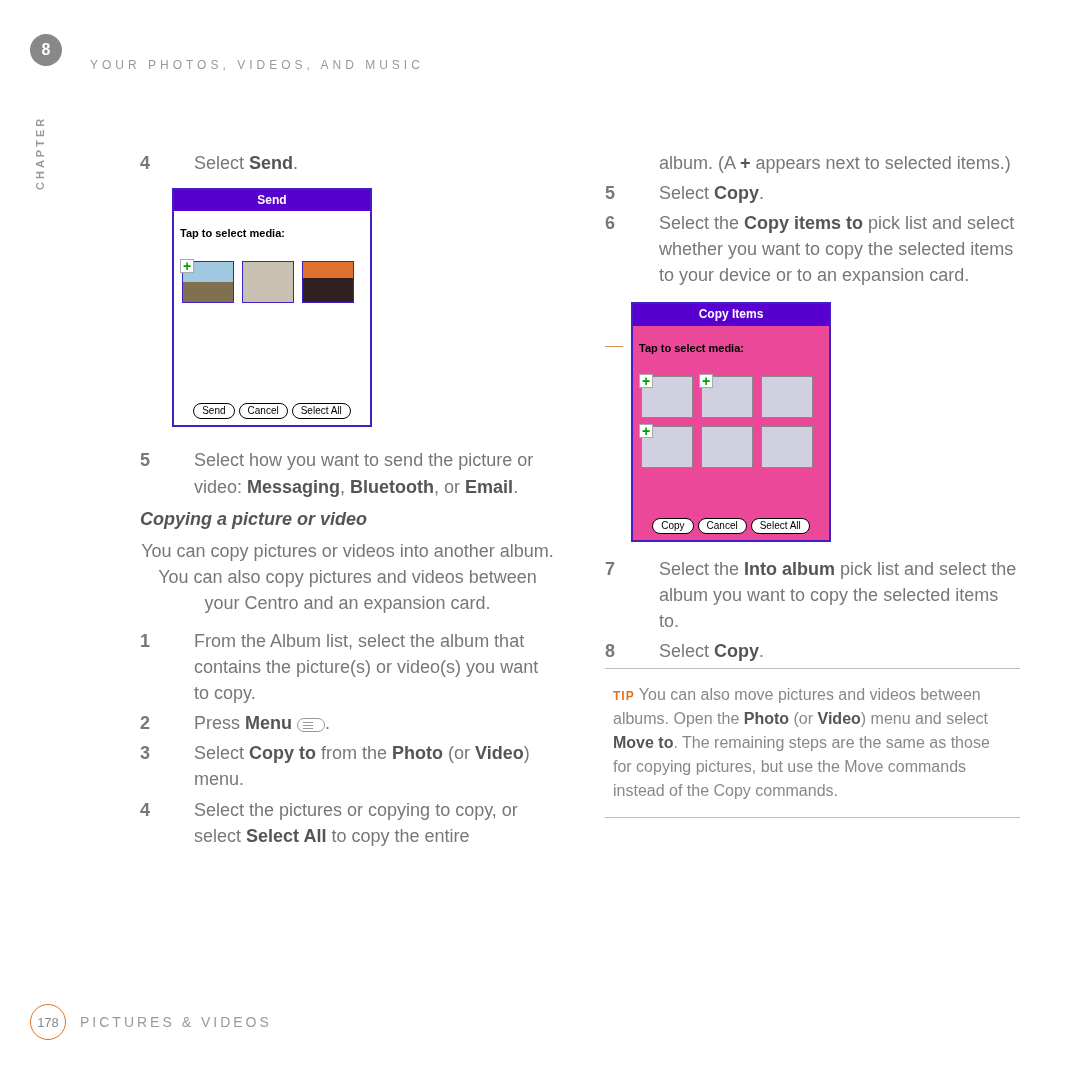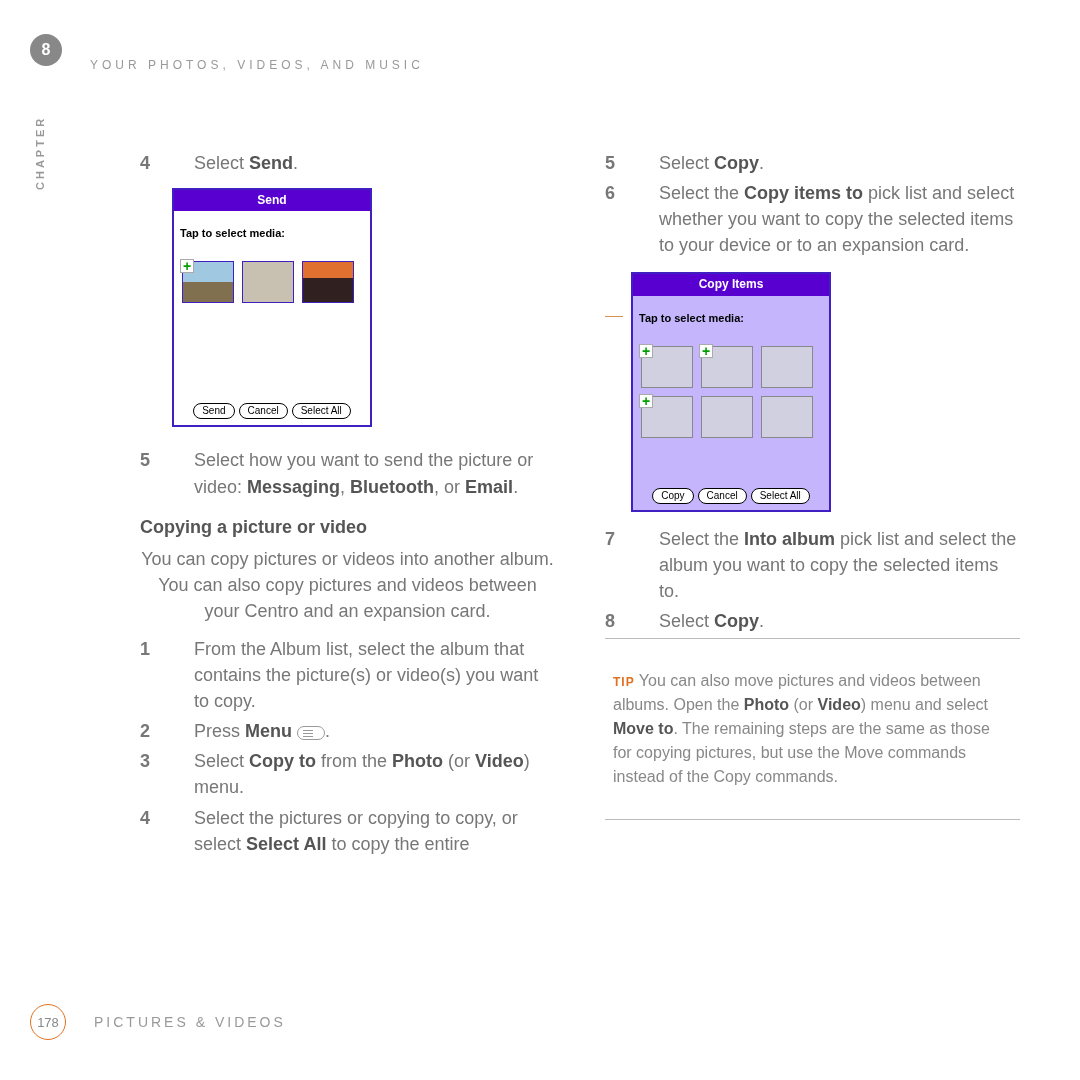--- a/index.html
+++ b/index.html
@@ -68,22 +68,23 @@
   .step-num {
     font-weight: bold;
     color: #777;
     min-width: 16px;
   }
   .step-body { flex: 1; margin-left: 24px; }
   b { color: #555; font-weight: bold; }
   .section-head {
     font-weight: bold;
     color: #555;
-    margin: 14px 0 6px 0;
+    margin: 6px 0 6px 0;
     font-size: 18px;
+    font-style: italic;
   }
   .intro-para { margin-bottom: 12px; text-align: center; }
   .screenshot {
     border: 2px solid #4020c0;
     width: 200px;
     margin: 12px 0 20px 32px;
     background: #fff;
   }
   .screenshot-title {
     background: #5800d0;
@@ -167,43 +168,43 @@
     padding-top: 30px;
   }
   .callout-line {
     border-top: 1px solid #d89050;
     flex: 0 0 18px;
     margin-top: 44px;
   }
   .copy-screenshot {
     border: 2px solid #4020c0;
     width: 200px;
-    background: #c4b5fd;
+    background: #ec4899;
   }
   .tip-box {
     border-top: 1px solid #bbb;
     border-bottom: 1px solid #bbb;
-    padding: 30px 8px;
+    padding: 14px 8px;
     font-size: 16px;
     line-height: 1.5;
     color: #888;
   }
   .tip-label {
     color: #e07020;
     font-weight: bold;
     font-size: 12px;
     letter-spacing: 1px;
   }
   .footer {
     position: absolute;
     bottom: 40px;
     left: 30px;
     display: flex;
     align-items: center;
-    gap: 28px;
+    gap: 14px;
   }
   .page-circle {
     width: 36px; height: 36px;
     border: 1px solid #e07020;
     border-radius: 50%;
     display: flex; align-items: center; justify-content: center;
     font-size: 13px; color: #888;
   }
   .footer-text {
     font-size: 14px;
@@ -280,20 +281,26 @@
       <div class="step-num">4</div>
       <div class="step-body">
         <span>Select the pictures or copying to copy, or select </span><b>Select All</b><span> to copy the entire</span>
       </div>
     </div>
 
   </div>
 
   <div class="col">
 
+    <div class="step-row">
+      <div class="step-num"></div>
+      <div class="step-body">
+        <span>album. (A </span><b>+</b><span> appears next to selected items.)</span>
+      </div>
+    </div>
 
     <div class="step-row">
       <div class="step-num">5</div>
       <div class="step-body">
         <span>Select </span><b>Copy</b><span>.</span>
       </div>
     </div>
 
     <div class="step-row">
       <div class="step-num">6</div>

